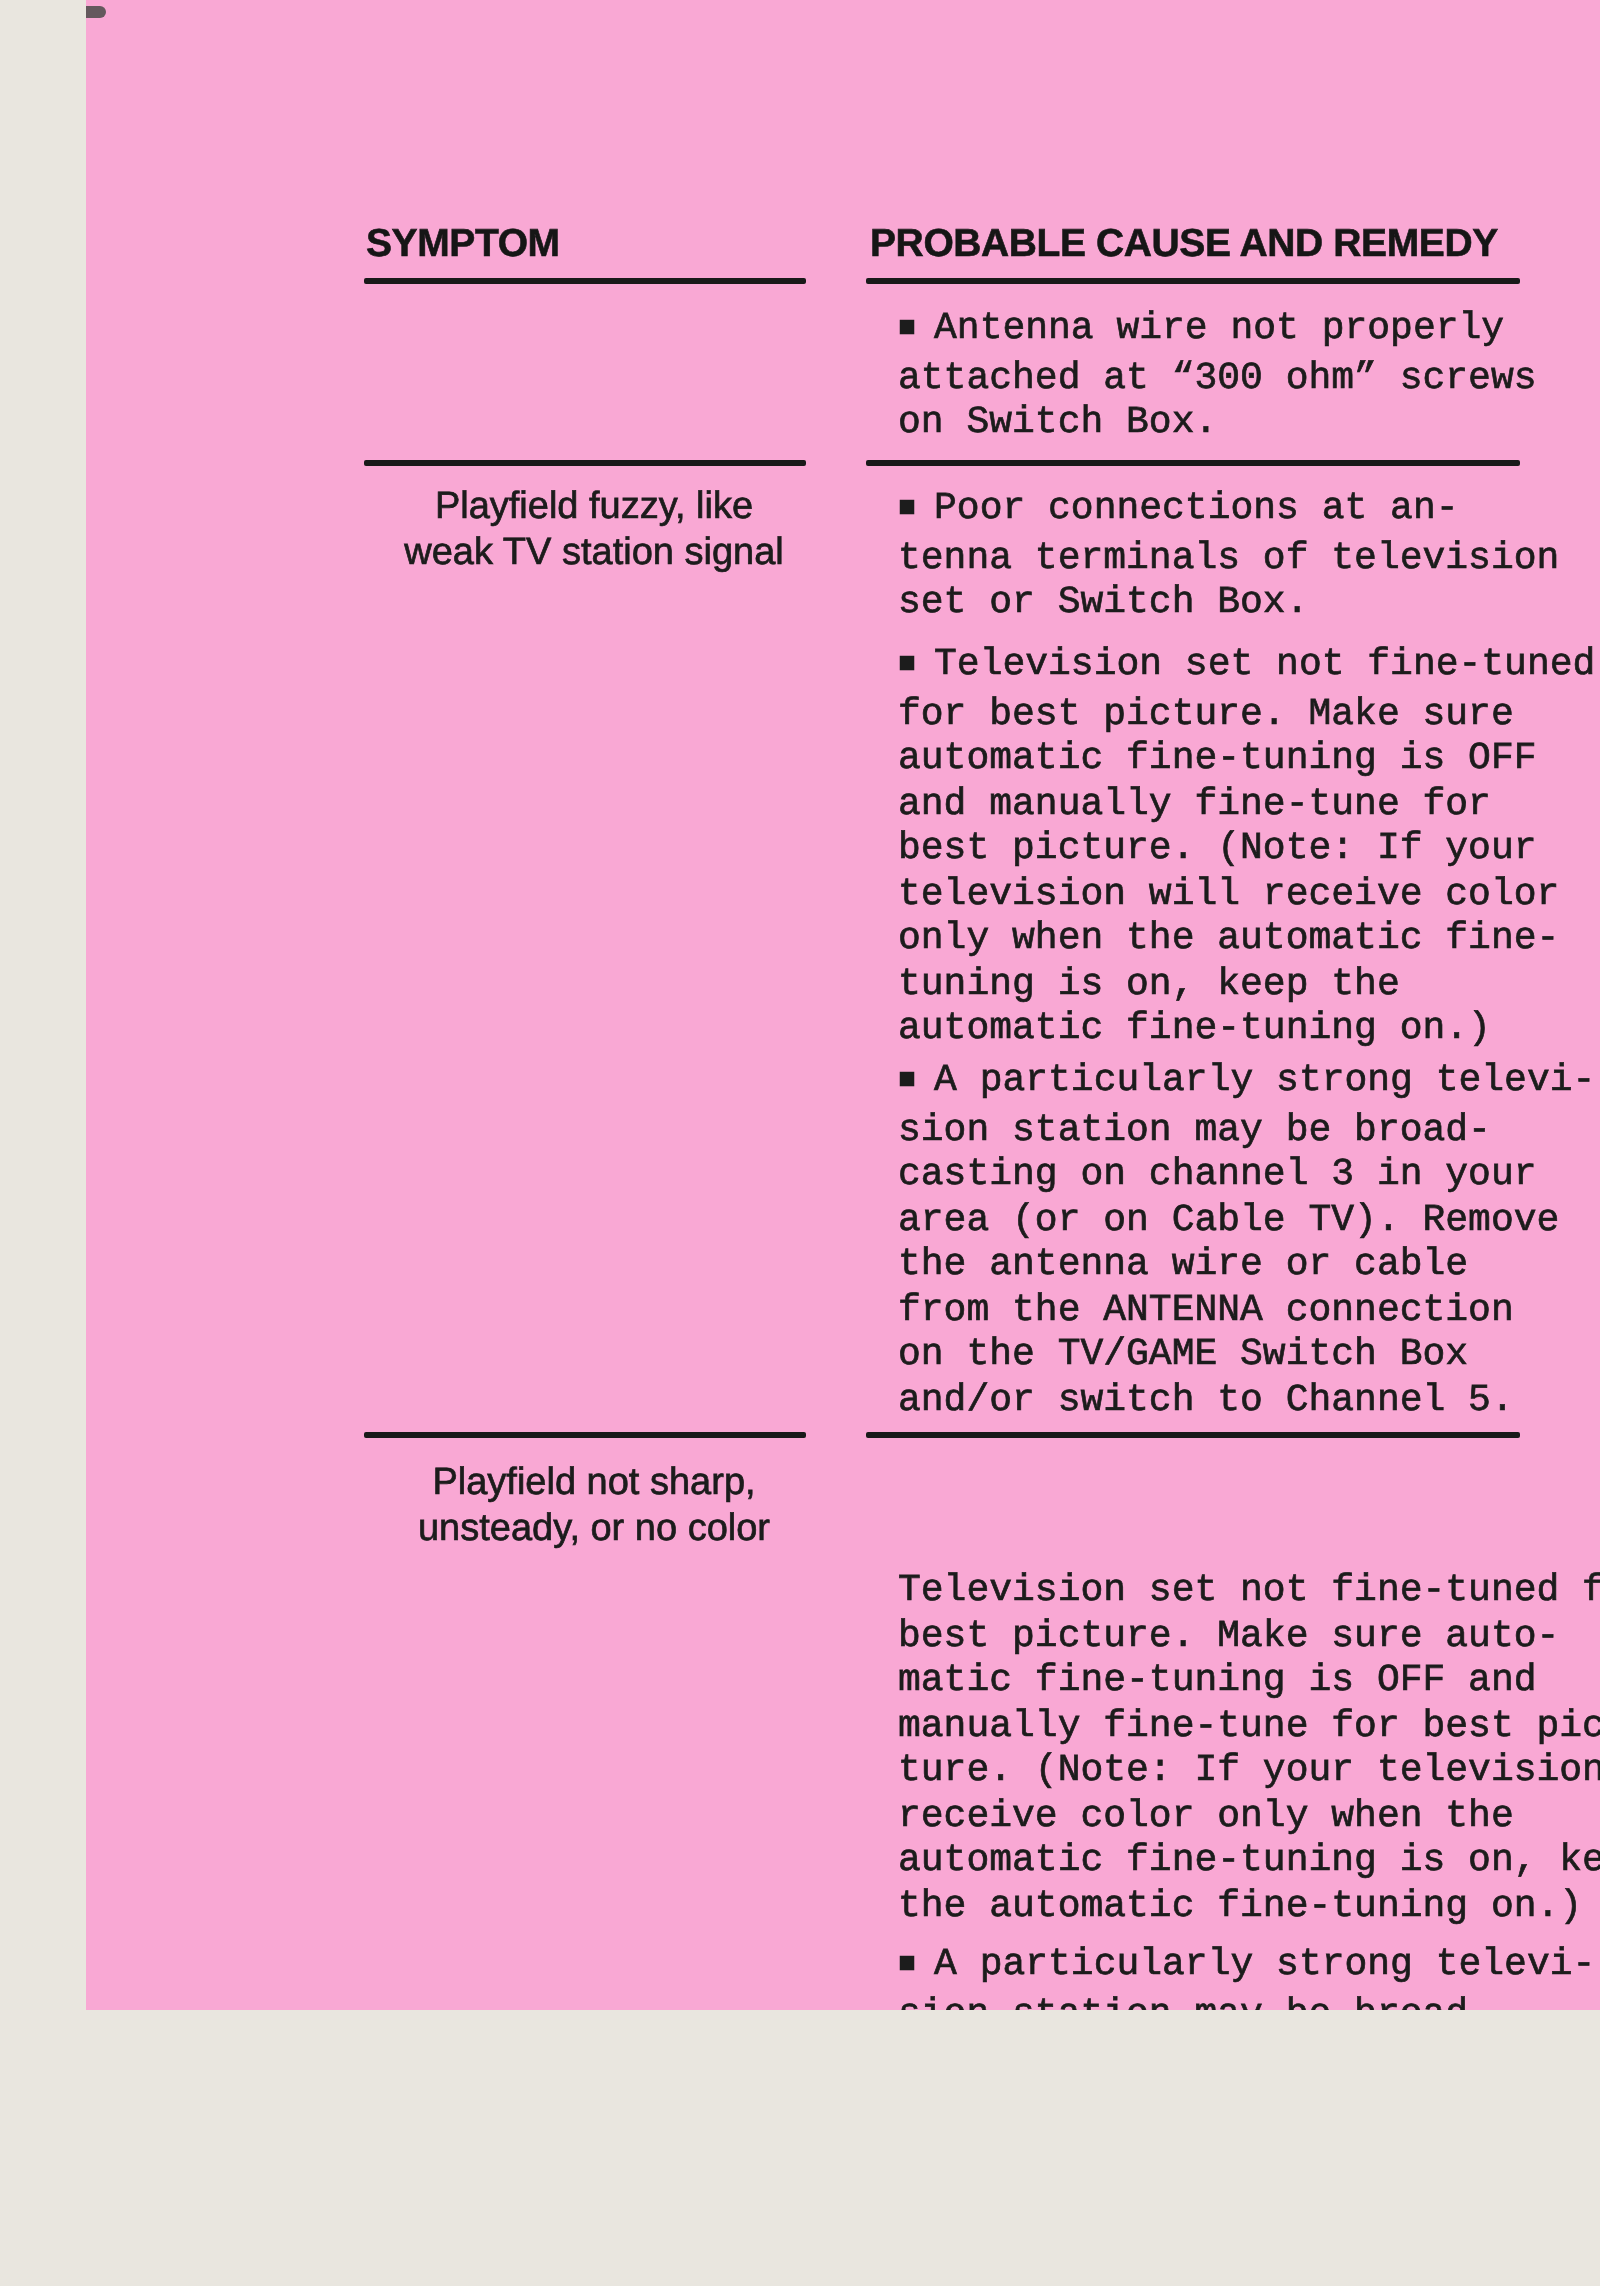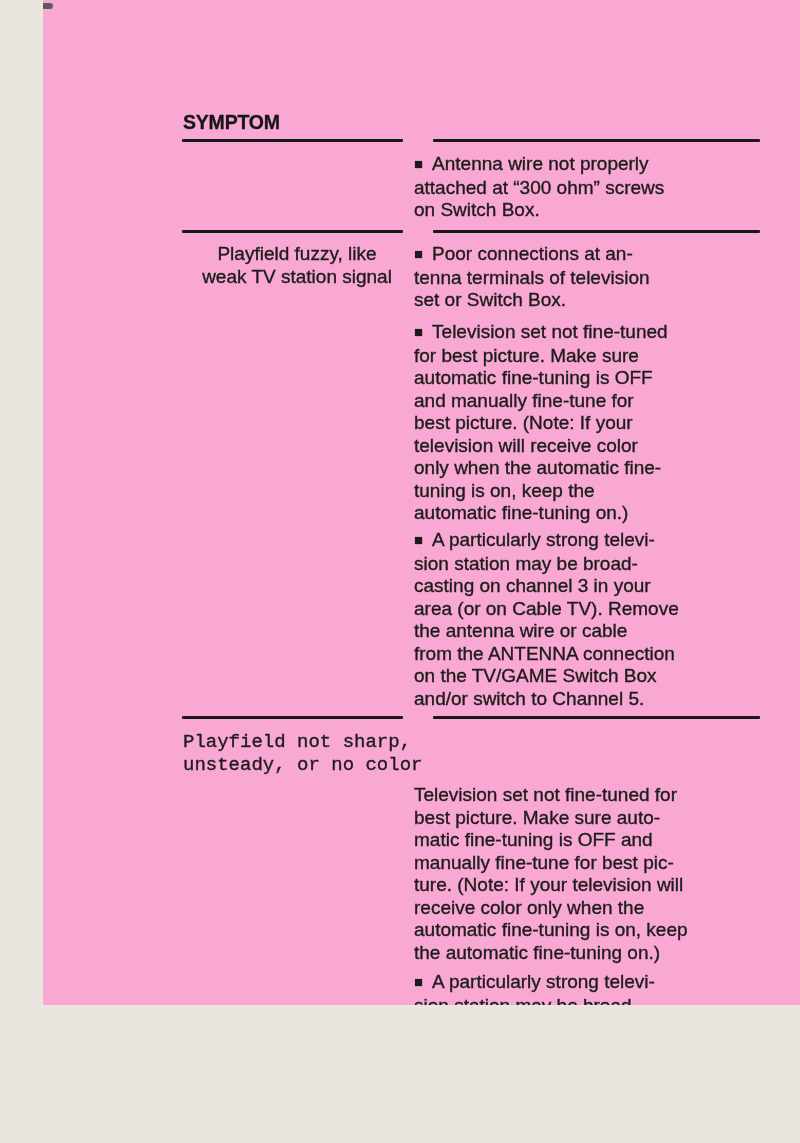--- a/index.html
+++ b/index.html
@@ -28,27 +28,27 @@
   .y-div2{top:230px;}
   .y-div3{top:716px;}
   
   .txt{
     position:absolute;
     font-size:19px;line-height:22.5px;
     white-space:pre;color:#1c1c1c;
     -webkit-text-stroke:0.35px #1c1c1c;
   }
   .sym-cell{left:140px;width:228px;text-align:center;}
-  .cause-cell{left:371px;width:330px;}
+  .cause-cell{left:406px;width:330px;font-family:Liberation Mono, monospace;}
   .r1c1{top:153px;}
   .r2sym{top:243px;}
   .r2c1{top:243px;}
   .r2c2{top:321px;}
   .r2c3{top:529px;}
-  .r3sym{top:731px;font-family:Liberation Mono, monospace;}
+  .r3sym{top:731px;}
   .r3c1{top:731px;}
   .r3c2{top:784px;}
   .r3c3{top:971px;}
   .bullet{
     display:inline-block;font-size:15px;line-height:22.5px;
     margin-right:9px;transform:translateY(-1px);
     -webkit-text-stroke:0;
   }
   .page-number{
     position:absolute;left:140px;top:1074px;
@@ -71,20 +71,21 @@
   }
 </style>
 </head>
 <body>
 
 <div class="page">
 
   <div class="corner-speck"></div>
 
   <div class="col-header hdr-sym">SYMPTOM</div>
+  <div class="col-header hdr-cause">PROBABLE CAUSE AND REMEDY</div>
 
   <div class="rule rule-l y-hdr"></div>
   <div class="rule rule-r y-hdr"></div>
 
   <div class="txt cause-cell r1c1"><span class="bullet">■</span><span>Antenna wire not properly
 attached at “300 ohm” screws
 on Switch Box.</span></div>
 
   <div class="rule rule-l y-div2"></div>
   <div class="rule rule-r y-div2"></div>

